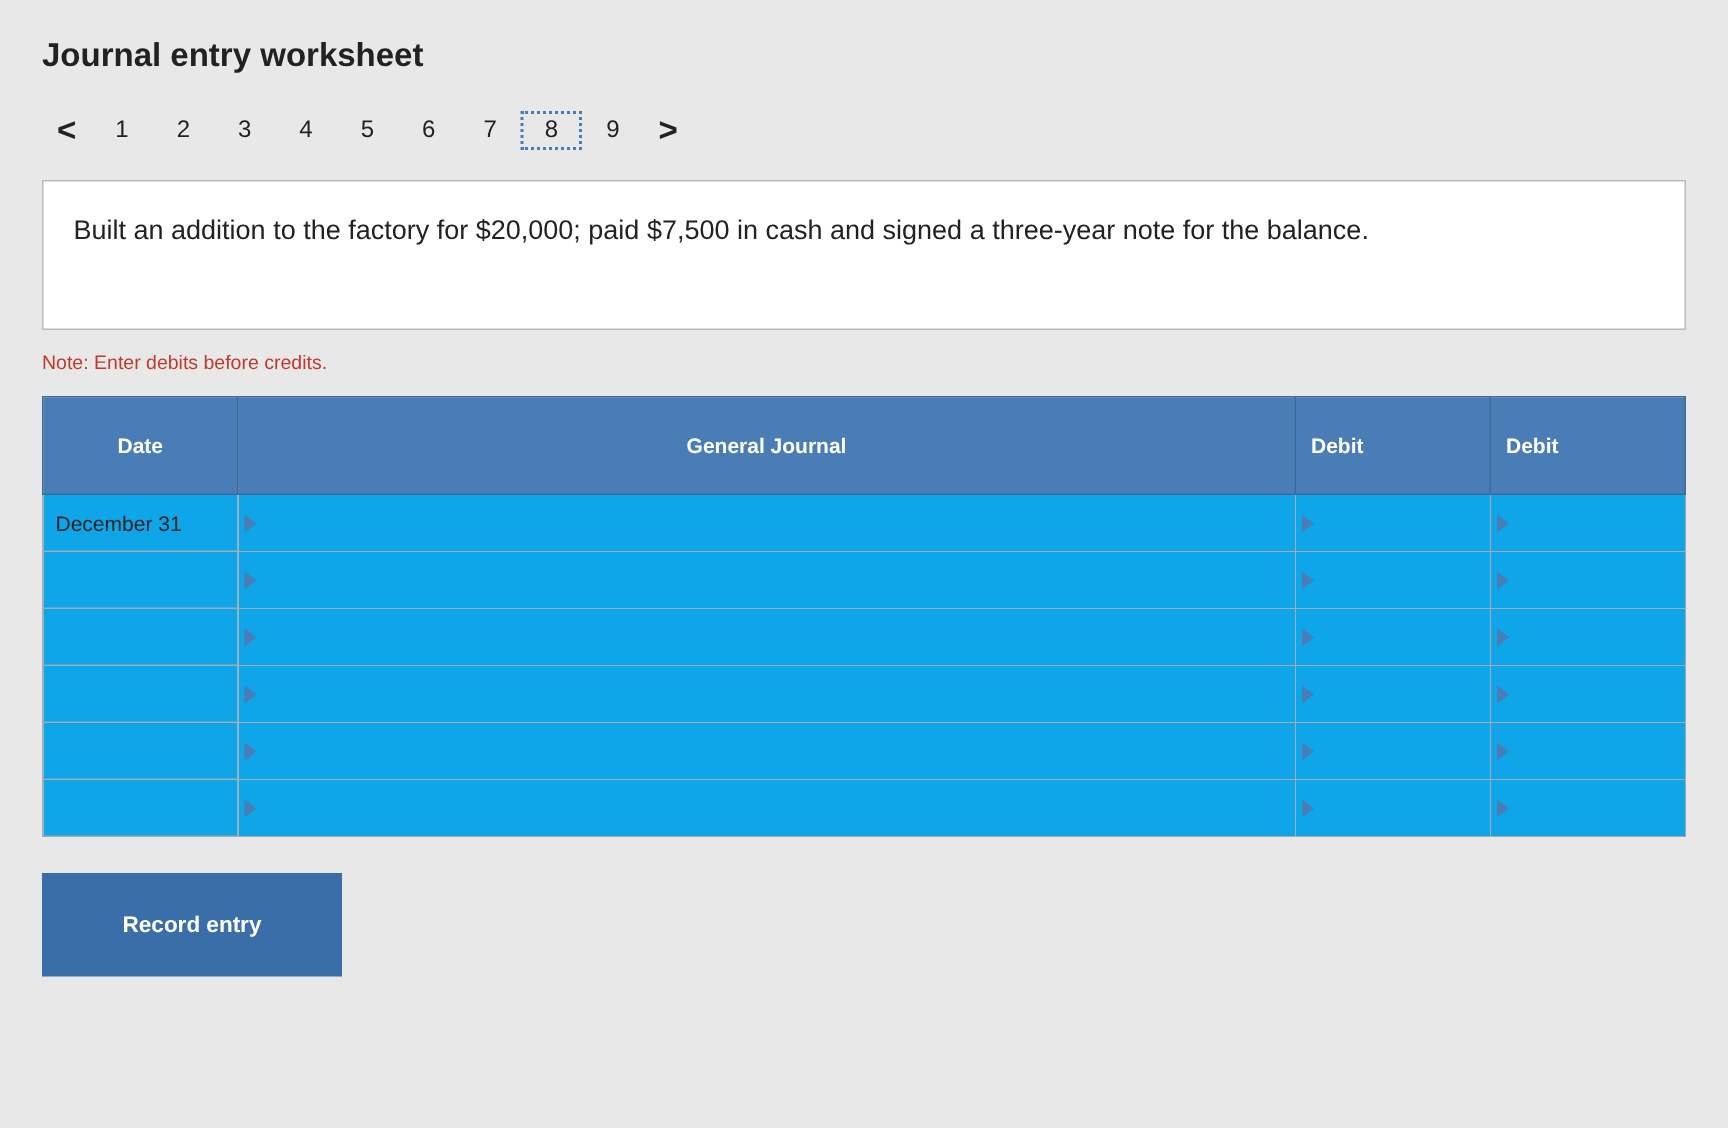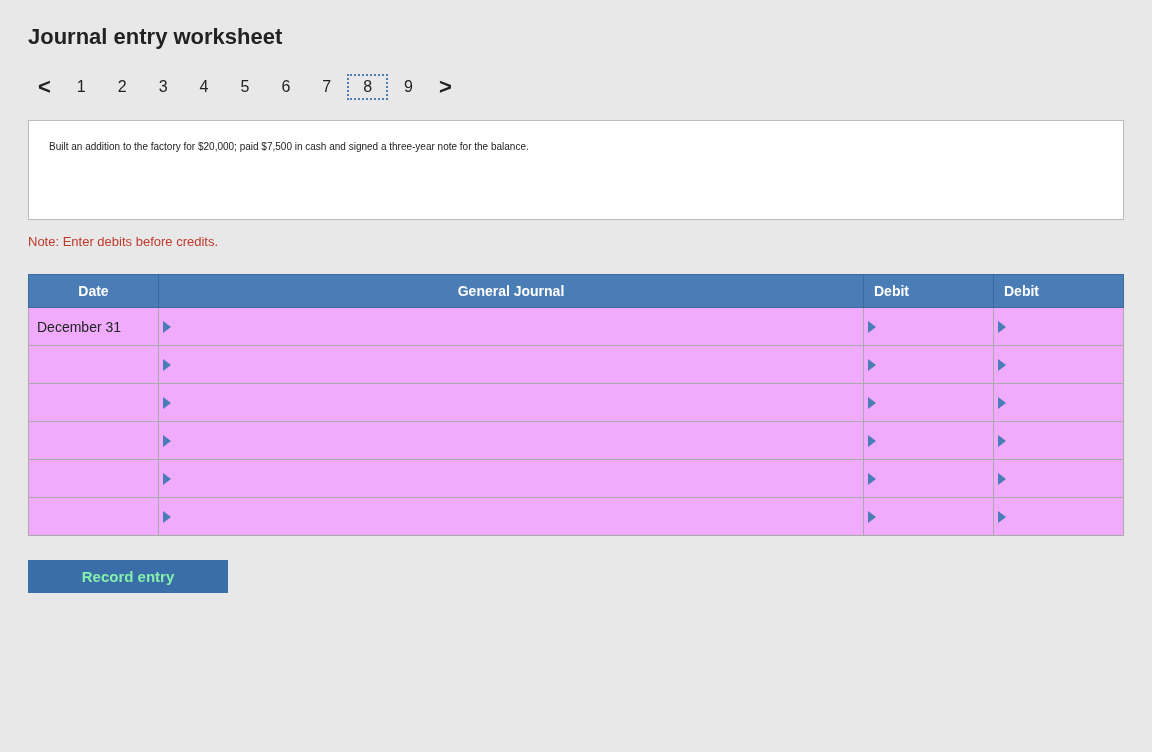--- a/index.html
+++ b/index.html
@@ -47,40 +47,40 @@
       padding: 2px 14px;
     }
 
     .description-box {
       background: #fff;
       border: 1px solid #bbb;
       padding: 18px 20px;
       margin-bottom: 14px;
       min-height: 100px;
       line-height: 1.6;
-      font-size: 10px;
+      font-size: 18px;
     }
 
     .note-text {
       color: #c0392b;
       font-size: 13px;
-      margin-bottom: 25px;
+      margin-bottom: 15px;
     }
 
     .journal-table {
       width: 100%;
       border-collapse: collapse;
       margin-bottom: 24px;
     }
 
     .journal-table th {
       background-color: #4a7cb5;
       color: #fff;
       font-weight: bold;
-      padding: 8px 10px;
+      padding: 24px 10px;
       border: 1px solid #3a6a9e;
       text-align: center;
     }
 
     .journal-table th.date-col {
       width: 130px;
       text-align: center;
     }
 
     .journal-table th.gj-col {
@@ -92,21 +92,21 @@
     .journal-table th.credit-col {
       width: 130px;
       text-align: left;
     }
 
     .journal-table td {
       border: 1px solid #aaa;
       height: 38px;
       padding: 0;
       vertical-align: middle;
-      background: #f0abfc;
+      background: #0ea5e9;
       margin-top: 40px;
     }
 
     .journal-table td.date-cell {
       padding-left: 8px;
       font-size: 14px;
     }
 
     .journal-table td.gj-cell,
     .journal-table td.debit-cell,
@@ -143,26 +143,26 @@
     }
 
     .buttons-row {
       display: flex;
       align-items: center;
       gap: 0;
     }
 
     .btn {
       background-color: #3a6ea8;
-      color: #86efac;
+      color: #ffffff;
       font-weight: bold;
       font-size: 15px;
       border: none;
       cursor: pointer;
-      padding: 8px 28px;
+      padding: 26px 28px;
       min-width: 200px;
       text-align: center;
     }
 
     .btn-spacer {
       flex: 1;
     }
   </style>
 </head>
 <body>

